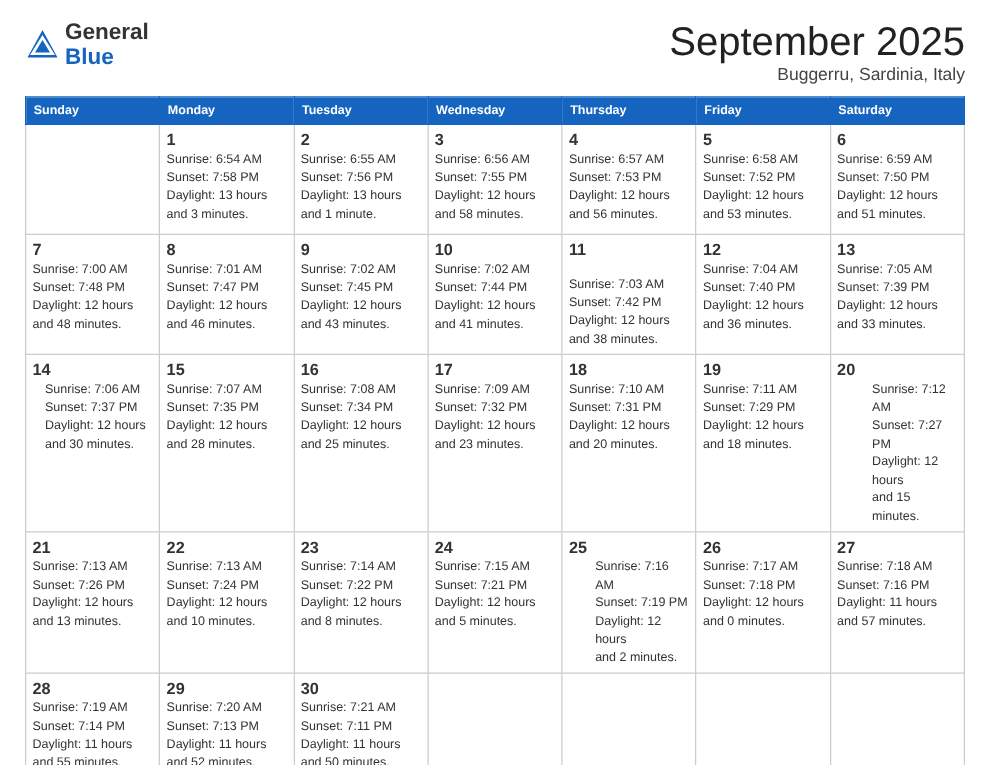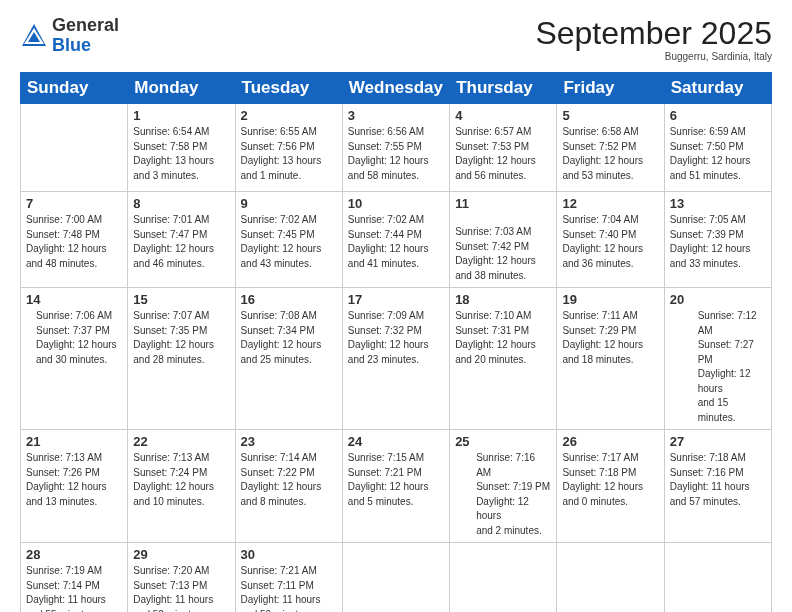--- a/index.html
+++ b/index.html
@@ -43,36 +43,36 @@
       text-align: right;
       margin-left: 40px;
     }
     .month-title {
       font-size: 32px;
       font-weight: normal;
       color: #222;
       line-height: 1.1;
     }
     .subtitle {
-      font-size: 10px;
+      font-size: 14px;
       color: #444;
     }
     .calendar {
       flex: 1;
       border: 1px solid #ccc;
       border-collapse: collapse;
       width: 100%;
       table-layout: fixed;
     }
     .calendar th {
       background-color: #1565c0;
       color: #fff;
       text-align: left;
       padding: 5px 6px;
-      font-size: 17px;
+      font-size: 10px;
       font-weight: bold;
       border: 1px solid #1565c0;
     }
     .calendar td {
       vertical-align: top;
       border: 1px solid #ccc;
       padding: 4px 5px;
       font-size: 10.5px;
       color: #333;
       height: 88px;

